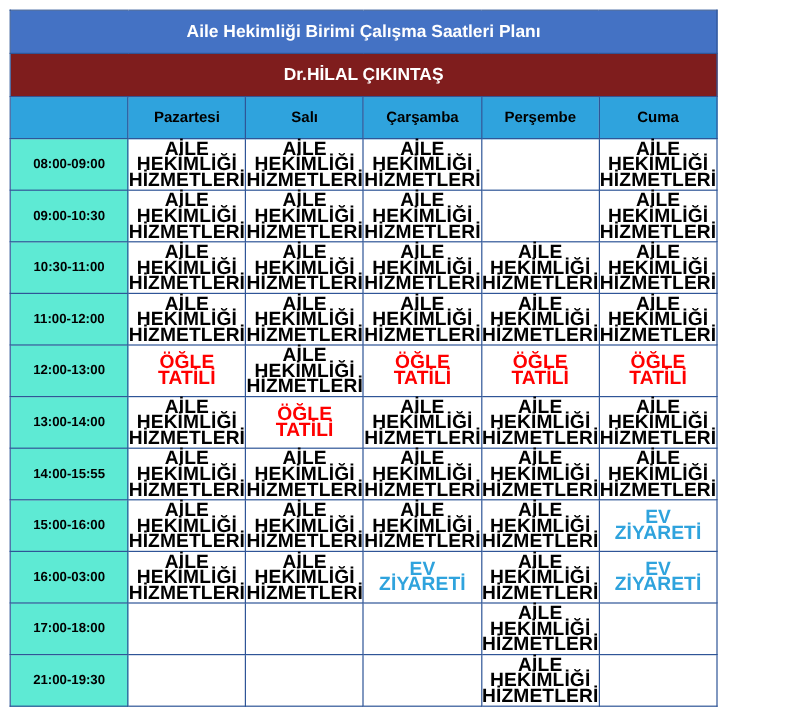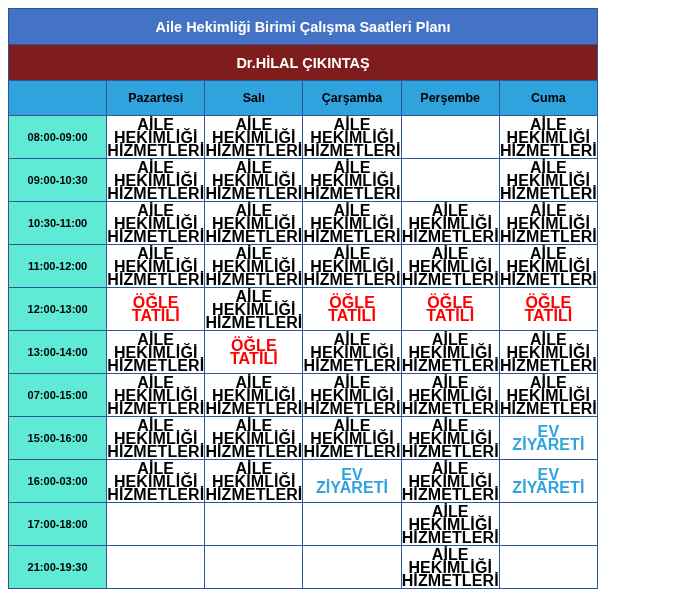--- a/index.html
+++ b/index.html
@@ -148,21 +148,21 @@
       <tr>
         <td class="time-cell">13:00-14:00</td>
         <td class="slot svc">AİLE HEKİMLİĞİ HİZMETLERİ</td>
         <td class="slot lunch">ÖĞLE TATİLİ</td>
         <td class="slot svc">AİLE HEKİMLİĞİ HİZMETLERİ</td>
         <td class="slot svc">AİLE HEKİMLİĞİ HİZMETLERİ</td>
         <td class="slot svc">AİLE HEKİMLİĞİ HİZMETLERİ</td>
       </tr>
 
       <tr>
-        <td class="time-cell">07:00-15:00</td>
+        <td class="time-cell">14:00-15:55</td>
         <td class="slot svc">AİLE HEKİMLİĞİ HİZMETLERİ</td>
         <td class="slot svc">AİLE HEKİMLİĞİ HİZMETLERİ</td>
         <td class="slot svc">AİLE HEKİMLİĞİ HİZMETLERİ</td>
         <td class="slot svc">AİLE HEKİMLİĞİ HİZMETLERİ</td>
         <td class="slot svc">AİLE HEKİMLİĞİ HİZMETLERİ</td>
       </tr>
 
       <tr>
         <td class="time-cell">15:00-16:00</td>
         <td class="slot svc">AİLE HEKİMLİĞİ HİZMETLERİ</td>

